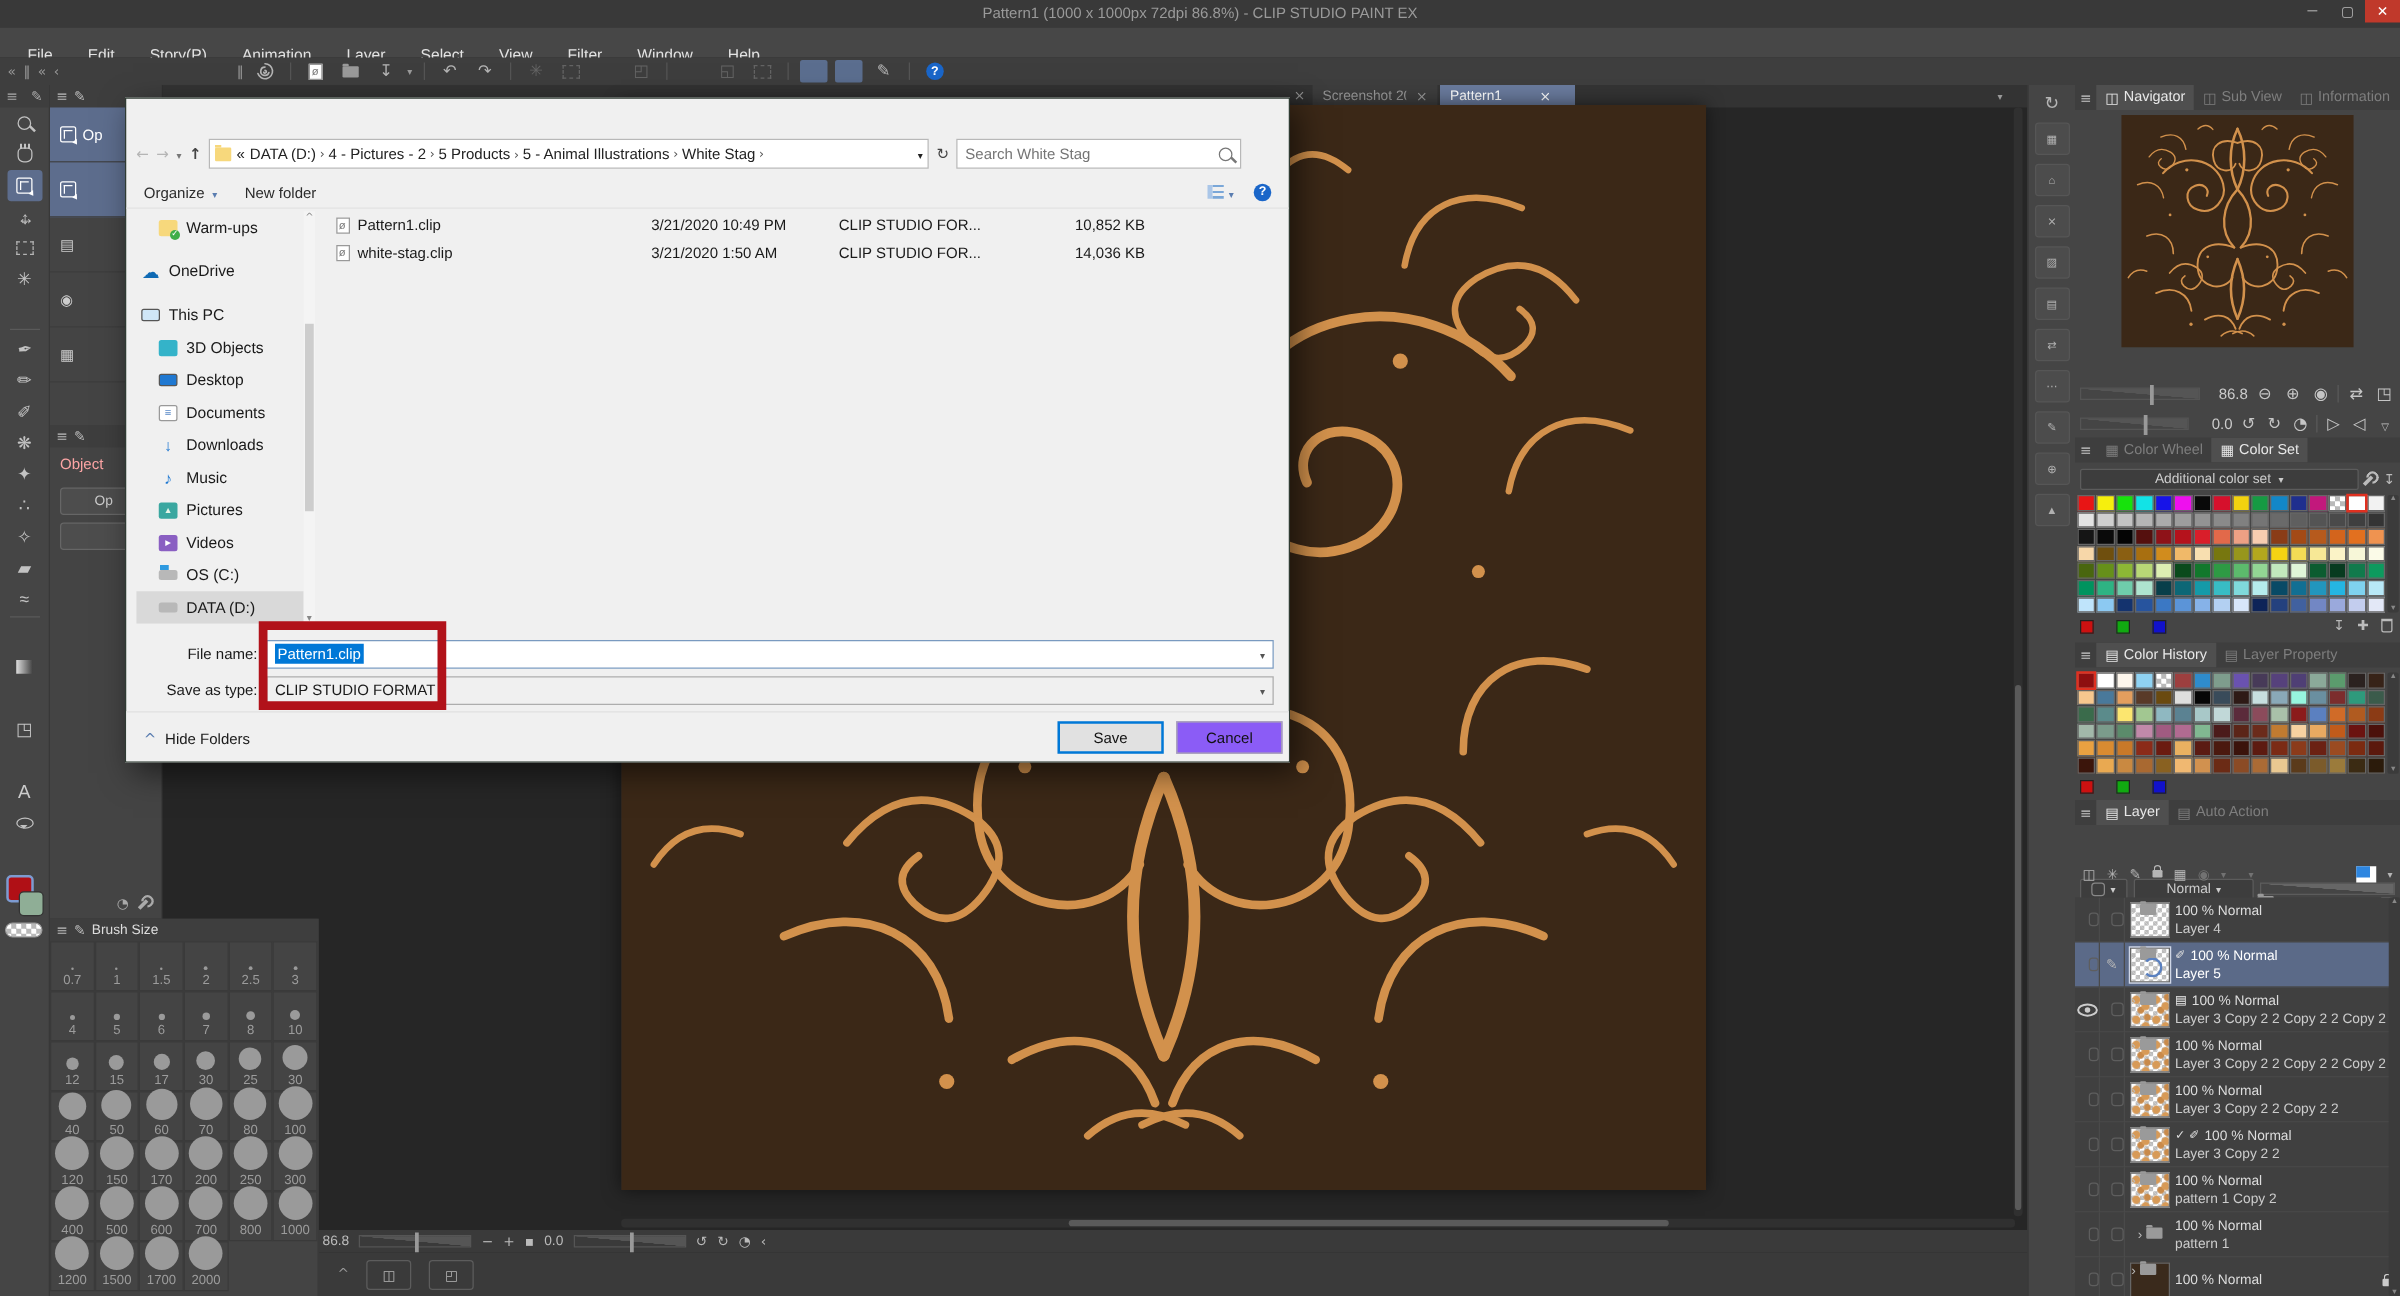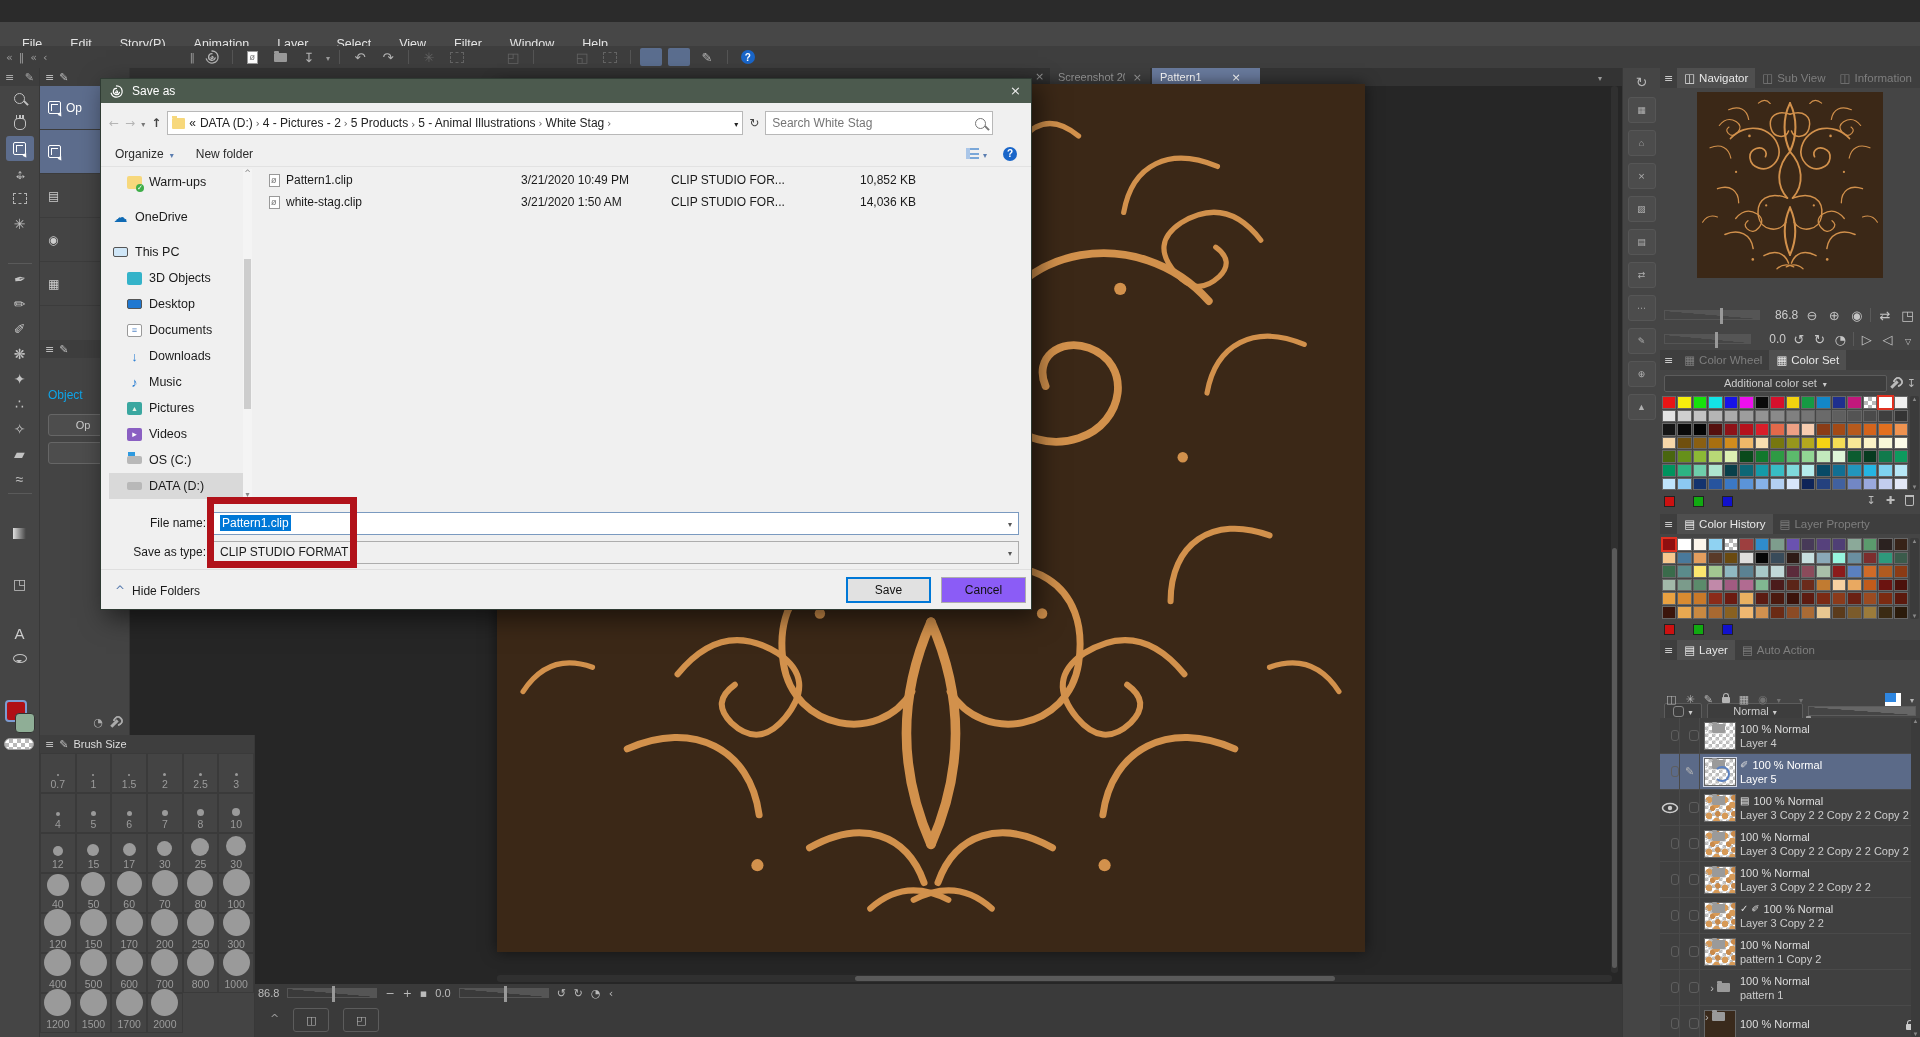--- a/index.html
+++ b/index.html
@@ -67,21 +67,21 @@
 #fgbg{position:relative;width:40px;height:60px;margin-top:4px;}
 #fgswatch{position:absolute;left:5px;top:0;width:22px;height:22px;border-radius:4px;border:2px solid #7d9bd1;}
 #bgswatch{position:absolute;left:15px;top:13px;width:20px;height:20px;border-radius:4px;border:1px solid #333;}
 #trpill{position:absolute;left:4px;top:38px;width:30px;height:12px;border-radius:6px;border:1px solid #999;overflow:hidden;}
 
 #subtool{left:40px;top:68px;width:90px;height:272px;background:#444;border-right:1px solid #383838;}
 .phdr{height:18px;background:#3e3e3e;display:flex;align-items:center;gap:5px;padding:0 5px;color:#bbb;}
 .strow{height:44px;display:flex;align-items:center;gap:5px;padding-left:8px;color:#ccc;border-bottom:1px solid #3c3c3c;font-size:12px;}
 .strow[data-selected="true"]{background:#5d6d8d;color:#fff;}
 #toolprop{left:40px;top:340px;width:90px;height:395px;background:#444;border-right:1px solid #383838;}
-#toolprop .lbl{padding:6px 8px;color:#0ea5e9;font-size:12px;margin-top:24px;}
+#toolprop .lbl{padding:6px 8px;color:#fca5a5;font-size:12px;}
 .tpbtn{margin:6px 8px 0 8px;width:70px;height:22px;border:1px solid #666;border-radius:3px;background:#4d4d4d;color:#ccc;font-size:11px;display:flex;align-items:center;justify-content:center;overflow:hidden;}
 #tpfoot{position:absolute;bottom:6px;right:6px;display:flex;gap:8px;color:#aaa;}
 
 #brush{left:40px;top:735px;width:215px;height:302px;background:#444;border-right:1px solid #383838;z-index:5;}
 #brushgrid{display:grid;grid-template-columns:repeat(6,1fr);}
 .bcell{height:40px;border:0.5px solid #3a3a3a;display:flex;flex-direction:column;align-items:center;justify-content:flex-end;padding-bottom:2px;color:#9c9c9c;font-size:10.5px;}
 .bdot{background:#9a9a9a;border-radius:50%;margin-bottom:2px;flex:none;}
 
 #canvasarea{left:130px;top:68px;width:1492px;height:969px;background:#262626;}
 #tabbar{left:0;top:0;width:1492px;height:18px;background:#333;}
@@ -221,20 +221,28 @@
     <g id="sym-spiral">
           <path d="M12 3a9 9 0 1 1-8.5 11.8M12 7a5 5 0 1 0 4.7 6.5M12 11a1.6 1.6 0 1 1-1.5 2.1" stroke="currentColor" fill="none" stroke-width="2" stroke-linecap="round"></path>
         </g>
     <g id="sym-eye">
           <ellipse cx="9" cy="6" rx="7.5" ry="4.5" fill="none" stroke="currentColor" stroke-width="1.6"></ellipse>
           <circle cx="9" cy="6" r="2.2" fill="currentColor"></circle>
         </g>
   </defs>
     </svg>
 
+  <div id="titlebar" class="abs">
+    <div id="apptitle" class="abs">Pattern1 (1000 x 1000px 72dpi 86.8%)  - CLIP STUDIO PAINT EX</div>
+    <div id="wincontrols" class="abs">
+      <span class="winbtn">─</span>
+      <span class="winbtn">▢</span>
+      <span class="winbtn close">✕</span>
+    </div>
+  </div>
 
   <div id="menubar" class="abs">
 
   <span class="menuitem">File</span>
       <span class="menuitem">Edit</span>
       <span class="menuitem">Story(P)</span>
       <span class="menuitem">Animation</span>
       <span class="menuitem">Layer</span>
       <span class="menuitem">Select</span>
       <span class="menuitem">View</span>
@@ -1325,27 +1333,20 @@
         </span>
       </div>
       </div>
     <div class="gridscroll" style="top:650px;height:319px;right:0">
         <span class="gly" style="font-size:6px">▲</span>
         <span class="gly" style="font-size:6px">▼</span>
       </div>
   </div>
 
   <div id="dialog" class="abs">
-    <div id="dlgtitle" class="abs">
-      <svg width="15" height="15" viewBox="0 0 24 24" style="color:#fff">
-          <use href="#sym-spiral"></use>
-        </svg>
-      <span>Save as</span>
-      <span id="dlgclose" class="gly g-x"></span>
-    </div>
     <div id="dlgnav" class="abs">
       <span class="gly g-back" style="color:#b5b5b5"></span>
       <span class="gly g-fwd" style="color:#b5b5b5"></span>
       <span class="gly g-dd"></span>
       <span class="gly g-up" style="color:#444;font-weight:bold"></span>
       <span id="crumbbox">
         <span id="crumbfolder"></span>
         <span>«</span>
         <span style="display:flex;align-items:center">
 

